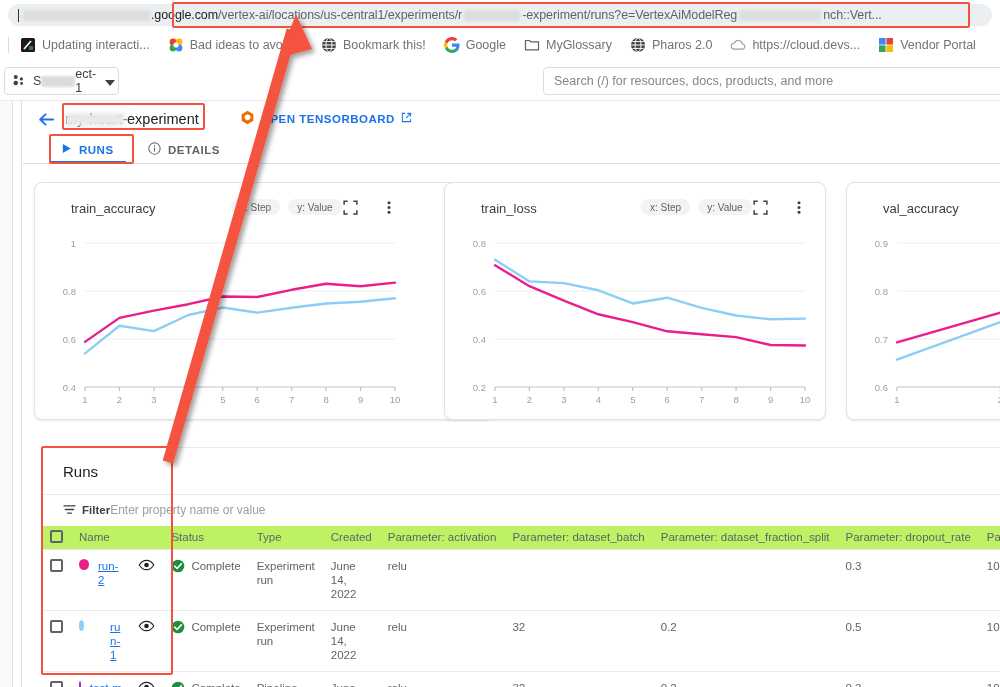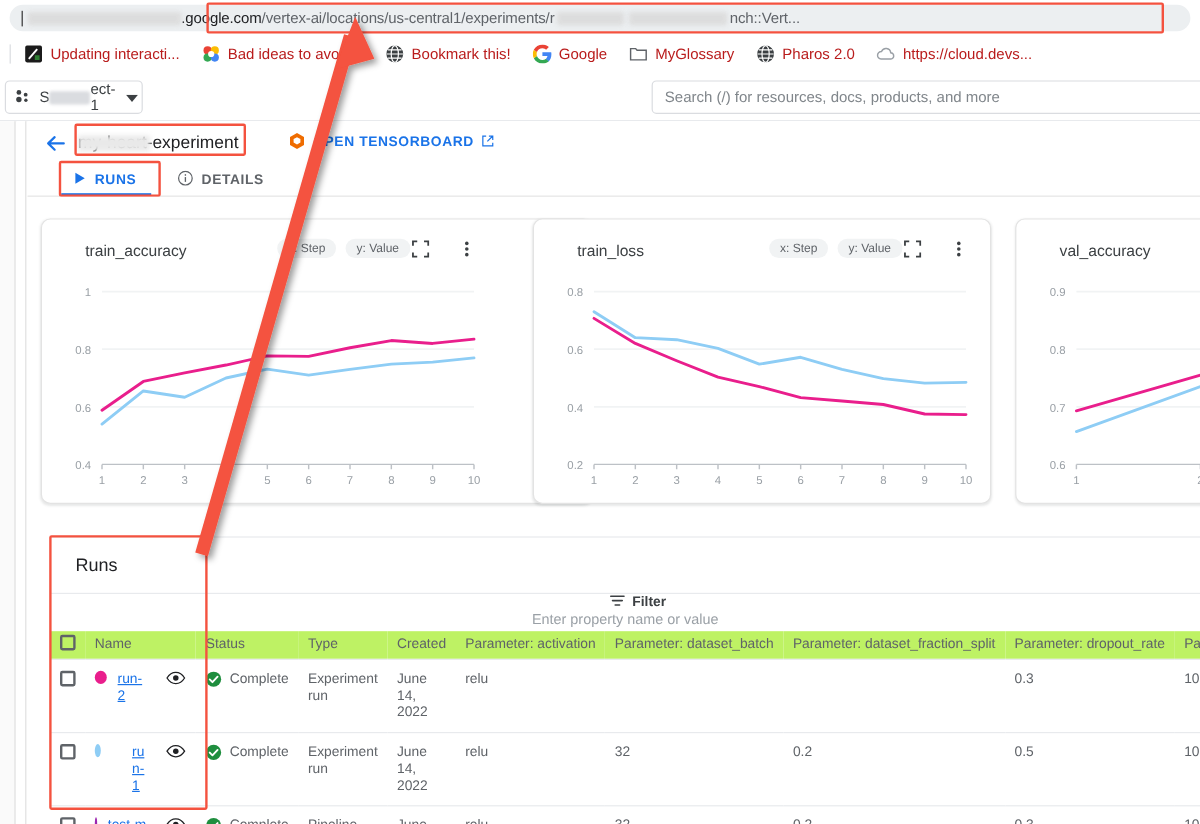--- a/index.html
+++ b/index.html
@@ -38,21 +38,21 @@
     pointer-events: none;
   }
 
   
   #bookmarks-bar {
     position: absolute; left: 0; top: 30px; width: 1000px; height: 30px;
     display: flex; align-items: center; gap: 0px; padding-left: 2px;
     background: #ffffff;
   }
   .bookmark { display: flex; align-items: center; gap: 6px; padding: 0 9px; height: 26px; white-space: nowrap; }
-  .bookmark .bm-label { font-size: 12.5px; color: #b91c1c; }
+  .bookmark .bm-label { font-size: 12.5px; color: #737373; }
   .bm-ico { width: 16px; height: 16px; flex: 0 0 auto; display: block; }
   #bm-divider { width: 1px; height: 16px; background: #dadce0; margin: 0 2px 0 6px; }
 
   
   #gcp-bar {
     position: absolute; left: 0; top: 60px; width: 1000px; height: 41px;
     background: #ffffff; border-bottom: 1px solid #e8eaed;
   }
   #project-picker {
     position: absolute; left: 4px; top: 7px; height: 28px; width: 115px;
@@ -128,21 +128,21 @@
   .chart-chips { position: absolute; top: 16px; display: flex; gap: 8px; align-items: flex-start; }
   .chip { background: #f1f3f4; border-radius: 9px; padding: 2.5px 9px; font-size: 10px; color: #5f6368; white-space: nowrap; }
   .chart-ico { position: absolute; top: 15px; width: 18px; height: 18px; display: flex; align-items: center; justify-content: center; }
 
   .plot { position: absolute; left: 0; top: 52px; width: 382px; height: 182px; }
 
   
   #runs-panel { position: absolute; left: 19px; top: 283px; width: 958px; height: 240px; background: #fff; border-top: 1px solid #e8eaed; }
   #runs-title { position: absolute; left: 21px; top: 15px; font-size: 15px; color: #202124; }
   #runs-hdr-rule { position: absolute; left: 0; top: 46px; width: 958px; height: 1px; background: #e8eaed; }
-  #filter-row { position: absolute; left: 0; top: 47px; width: 958px; height: 30px; display: flex; align-items: center; flex-direction: column; }
+  #filter-row { position: absolute; left: 0; top: 47px; width: 958px; height: 30px; display: flex; align-items: center; }
   #filter-label { display: flex; align-items: center; gap: 6px; margin-left: 21px; font-size: 11.5px; font-weight: bold; color: #3c4043; }
   #filter-input { margin-left: 0; font-size: 12px; color: #9aa0a6; }
   #runs-highlight {
     position: absolute; left: -1px; top: -2px; width: 132px; height: 229px;
     border: 2.5px solid #f4523f; border-radius: 2px; pointer-events: none; z-index: 9;
   }
 
   
   #runs-table { position: absolute; left: 0; top: 78px; width: 958px; }
   #runs-table table { border-collapse: collapse; table-layout: fixed; }
@@ -170,20 +170,21 @@
 
 <div id="browser-chrome">
 
   <div id="omnibox-row">
     <div id="omnibox">
       <span class="caret"></span>
       <span class="url-blur" style="width:128px"></span>
       <span class="url-seg dark">.google.com</span>
       <span class="url-seg">/vertex-ai/locations/us-central1/experiments/r</span>
       <span class="url-blur" style="width:56px;margin:0 2px"></span>
+      <span class="url-seg">-experiment/runs?e=VertexAiModelReg</span>
       <span class="url-blur" style="width:82px;margin:0 2px"></span>
       <span class="url-seg">nch::Vert...</span>
     </div>
     <div id="url-highlight"></div>
   </div>
 
   <div id="bookmarks-bar">
     <div id="bm-divider"></div>
 
     <div class="bookmark">
@@ -255,20 +256,31 @@
 
     <div class="bookmark">
       <span class="bm-ico">
         <svg viewBox="0 0 16 16" width="16" height="16">
             <path d="M4.2 12.2h7.8a2.6 2.6 0 0 0 .3-5.2A4 4 0 0 0 4.6 6 2.9 2.9 0 0 0 4.2 12.2z" fill="none" stroke="#9aa0a6" stroke-width="1.2"></path>
           </svg>
       </span>
       <span class="bm-label">https://cloud.devs...</span>
     </div>
 
+    <div class="bookmark">
+      <span class="bm-ico">
+        <svg viewBox="0 0 16 16" width="16" height="16">
+          <rect x="1" y="1" width="6.6" height="6.6" fill="#4285f4"></rect>
+          <rect x="8.4" y="1" width="6.6" height="6.6" fill="#ea4335"></rect>
+          <rect x="1" y="8.4" width="6.6" height="6.6" fill="#34a853"></rect>
+          <rect x="8.4" y="8.4" width="6.6" height="6.6" fill="#fbbc04"></rect>
+        </svg>
+      </span>
+      <span class="bm-label">Vendor Portal</span>
+    </div>
   </div>
 </div>
 
 <div id="gcp-bar">
   <div id="project-picker">
     <span class="bm-ico">
       <svg viewBox="0 0 16 16" width="15" height="15">
         <circle cx="4" cy="4.3" r="2.1" fill="#3c4043"></circle>
           <circle cx="10" cy="6.3" r="1.7" fill="#3c4043"></circle>
         <circle cx="4" cy="10.6" r="2.4" fill="#3c4043"></circle>

